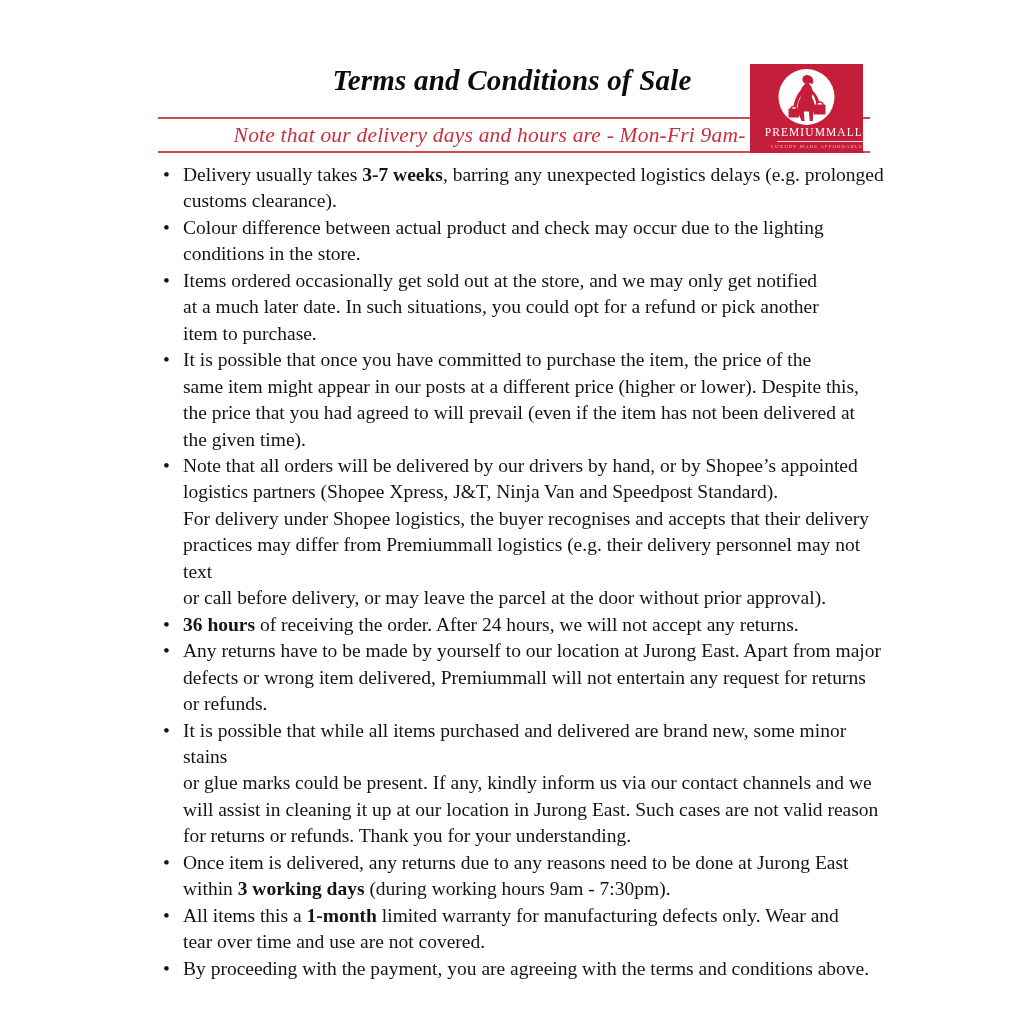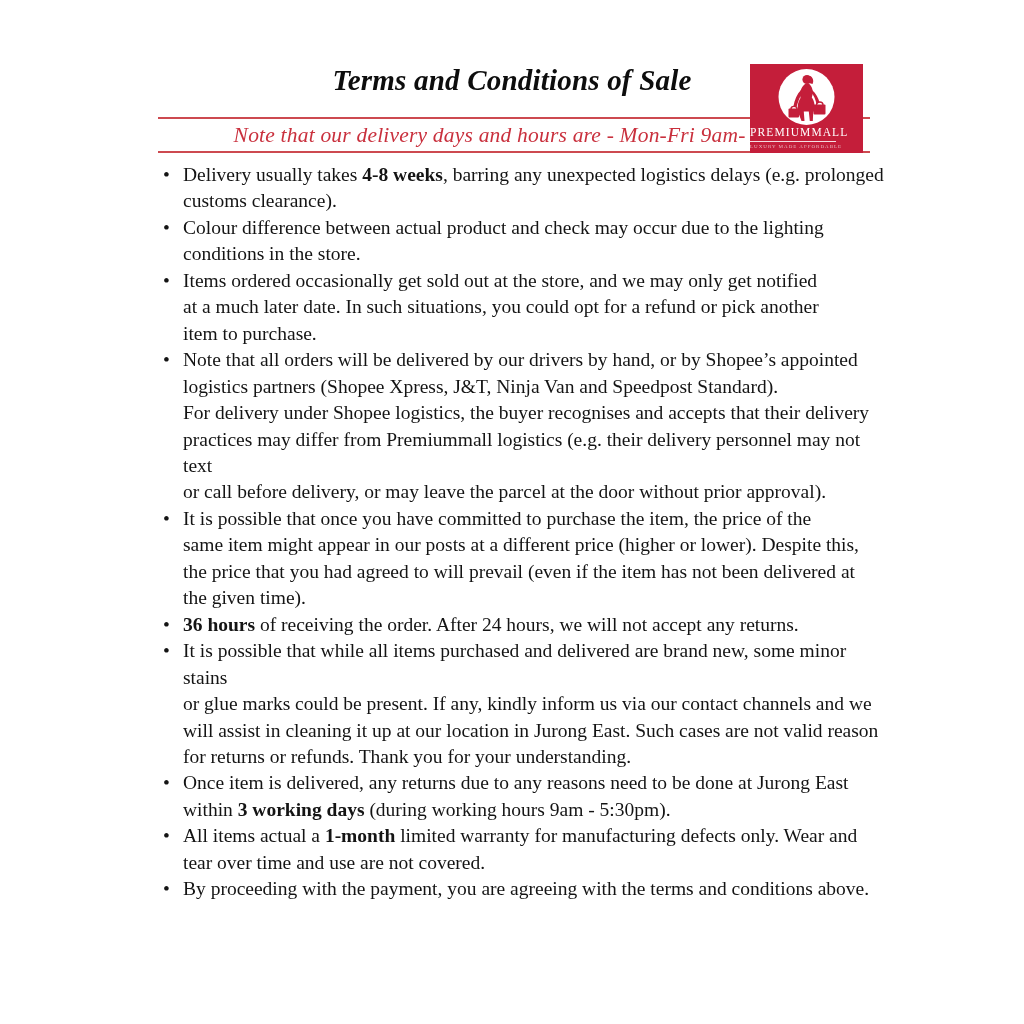--- a/index.html
+++ b/index.html
@@ -11,21 +11,21 @@
     position: relative;
     overflow: hidden;
   }
   .page { position: relative; width: 1024px; height: 1024px; background: #fff; }
 
   
   .logo {
     position: absolute; top: 0; left: 750px;
     width: 113px; height: 89px;
     background: #c41e3a;
-    display: flex; flex-direction: column; align-items: flex-start;
+    display: flex; flex-direction: column; align-items: flex-end;
   }
   .logo svg { display: block; }
   .logo .brand-name {
     color: #ffffff; font-size: 11.5px; letter-spacing: 1.1px;
     margin-top: 1px; line-height: 1;
     font-family: "Liberation Serif", serif;
   }
   .logo .brand-rule { width: 86px; height: 1px; background: rgba(255,255,255,.85); margin-top: 2px; }
   .logo .tagline {
     color: #e9b9c0; font-size: 5px; letter-spacing: 1px; margin-top: 2px; line-height: 1;
@@ -113,41 +113,44 @@
 
   <h1 class="title">Terms and Conditions of Sale</h1>
 
   <div class="note-box">
     <div class="rule"></div>
     <div class="note-text">Note that our delivery days and hours are - Mon-Fri 9am- 6pm.</div>
     <div class="rule"></div>
   </div>
 
   <ul class="terms">
-      <li><span>Delivery usually takes </span><span class="b">4-8 weeks</span><span>, barring any unexpected logistics delays (e.g. prolonged
+      <li><span>Delivery usually takes </span><span class="b">3-7 weeks</span><span>, barring any unexpected logistics delays (e.g. prolonged
 customs clearance).</span></li>
       <li><span>Colour difference between actual product and check may occur due to the lighting
 conditions in the store.</span></li>
       <li><span>Items ordered occasionally get sold out at the store, and we may only get notified
 at a much later date. In such situations, you could opt for a refund or pick another
 item to purchase.</span></li>
+      <li><span>It is possible that once you have committed to purchase the item, the price of the
+same item might appear in our posts at a different price (higher or lower). Despite this,
+the price that you had agreed to will prevail (even if the item has not been delivered at
+the given time).</span></li>
       <li><span>Note that all orders will be delivered by our drivers by hand, or by Shopee’s appointed
 logistics partners (Shopee Xpress, J&amp;T, Ninja Van and Speedpost Standard).
 For delivery under Shopee logistics, the buyer recognises and accepts that their delivery
 practices may differ from Premiummall logistics (e.g. their delivery personnel may not text
 or call before delivery, or may leave the parcel at the door without prior approval).</span></li>
-      <li><span>It is possible that once you have committed to purchase the item, the price of the
-same item might appear in our posts at a different price (higher or lower). Despite this,
-the price that you had agreed to will prevail (even if the item has not been delivered at
-the given time).</span></li>
       <li><span class="b">36 hours</span><span> of receiving the order. After 24 hours, we will not accept any returns.</span></li>
+      <li><span>Any returns have to be made by yourself to our location at Jurong East. Apart from major
+defects or wrong item delivered, Premiummall will not entertain any request for returns
+or refunds.</span></li>
       <li><span>It is possible that while all items purchased and delivered are brand new, some minor stains
 or glue marks could be present. If any, kindly inform us via our contact channels and we
 will assist in cleaning it up at our location in Jurong East. Such cases are not valid reason
 for returns or refunds. Thank you for your understanding.</span></li>
       <li><span>Once item is delivered, any returns due to any reasons need to be done at Jurong East
-within </span><span class="b">3 working days</span><span> (during working hours 9am - 5:30pm).</span></li>
-      <li><span>All items actual a </span><span class="b">1-month</span><span> limited warranty for manufacturing defects only. Wear and
+within </span><span class="b">3 working days</span><span> (during working hours 9am - 7:30pm).</span></li>
+      <li><span>All items this a </span><span class="b">1-month</span><span> limited warranty for manufacturing defects only. Wear and
 tear over time and use are not covered.</span></li>
       <li><span>By proceeding with the payment, you are agreeing with the terms and conditions above.</span></li>
     </ul>
 
 </div>
 
 </body></html>

